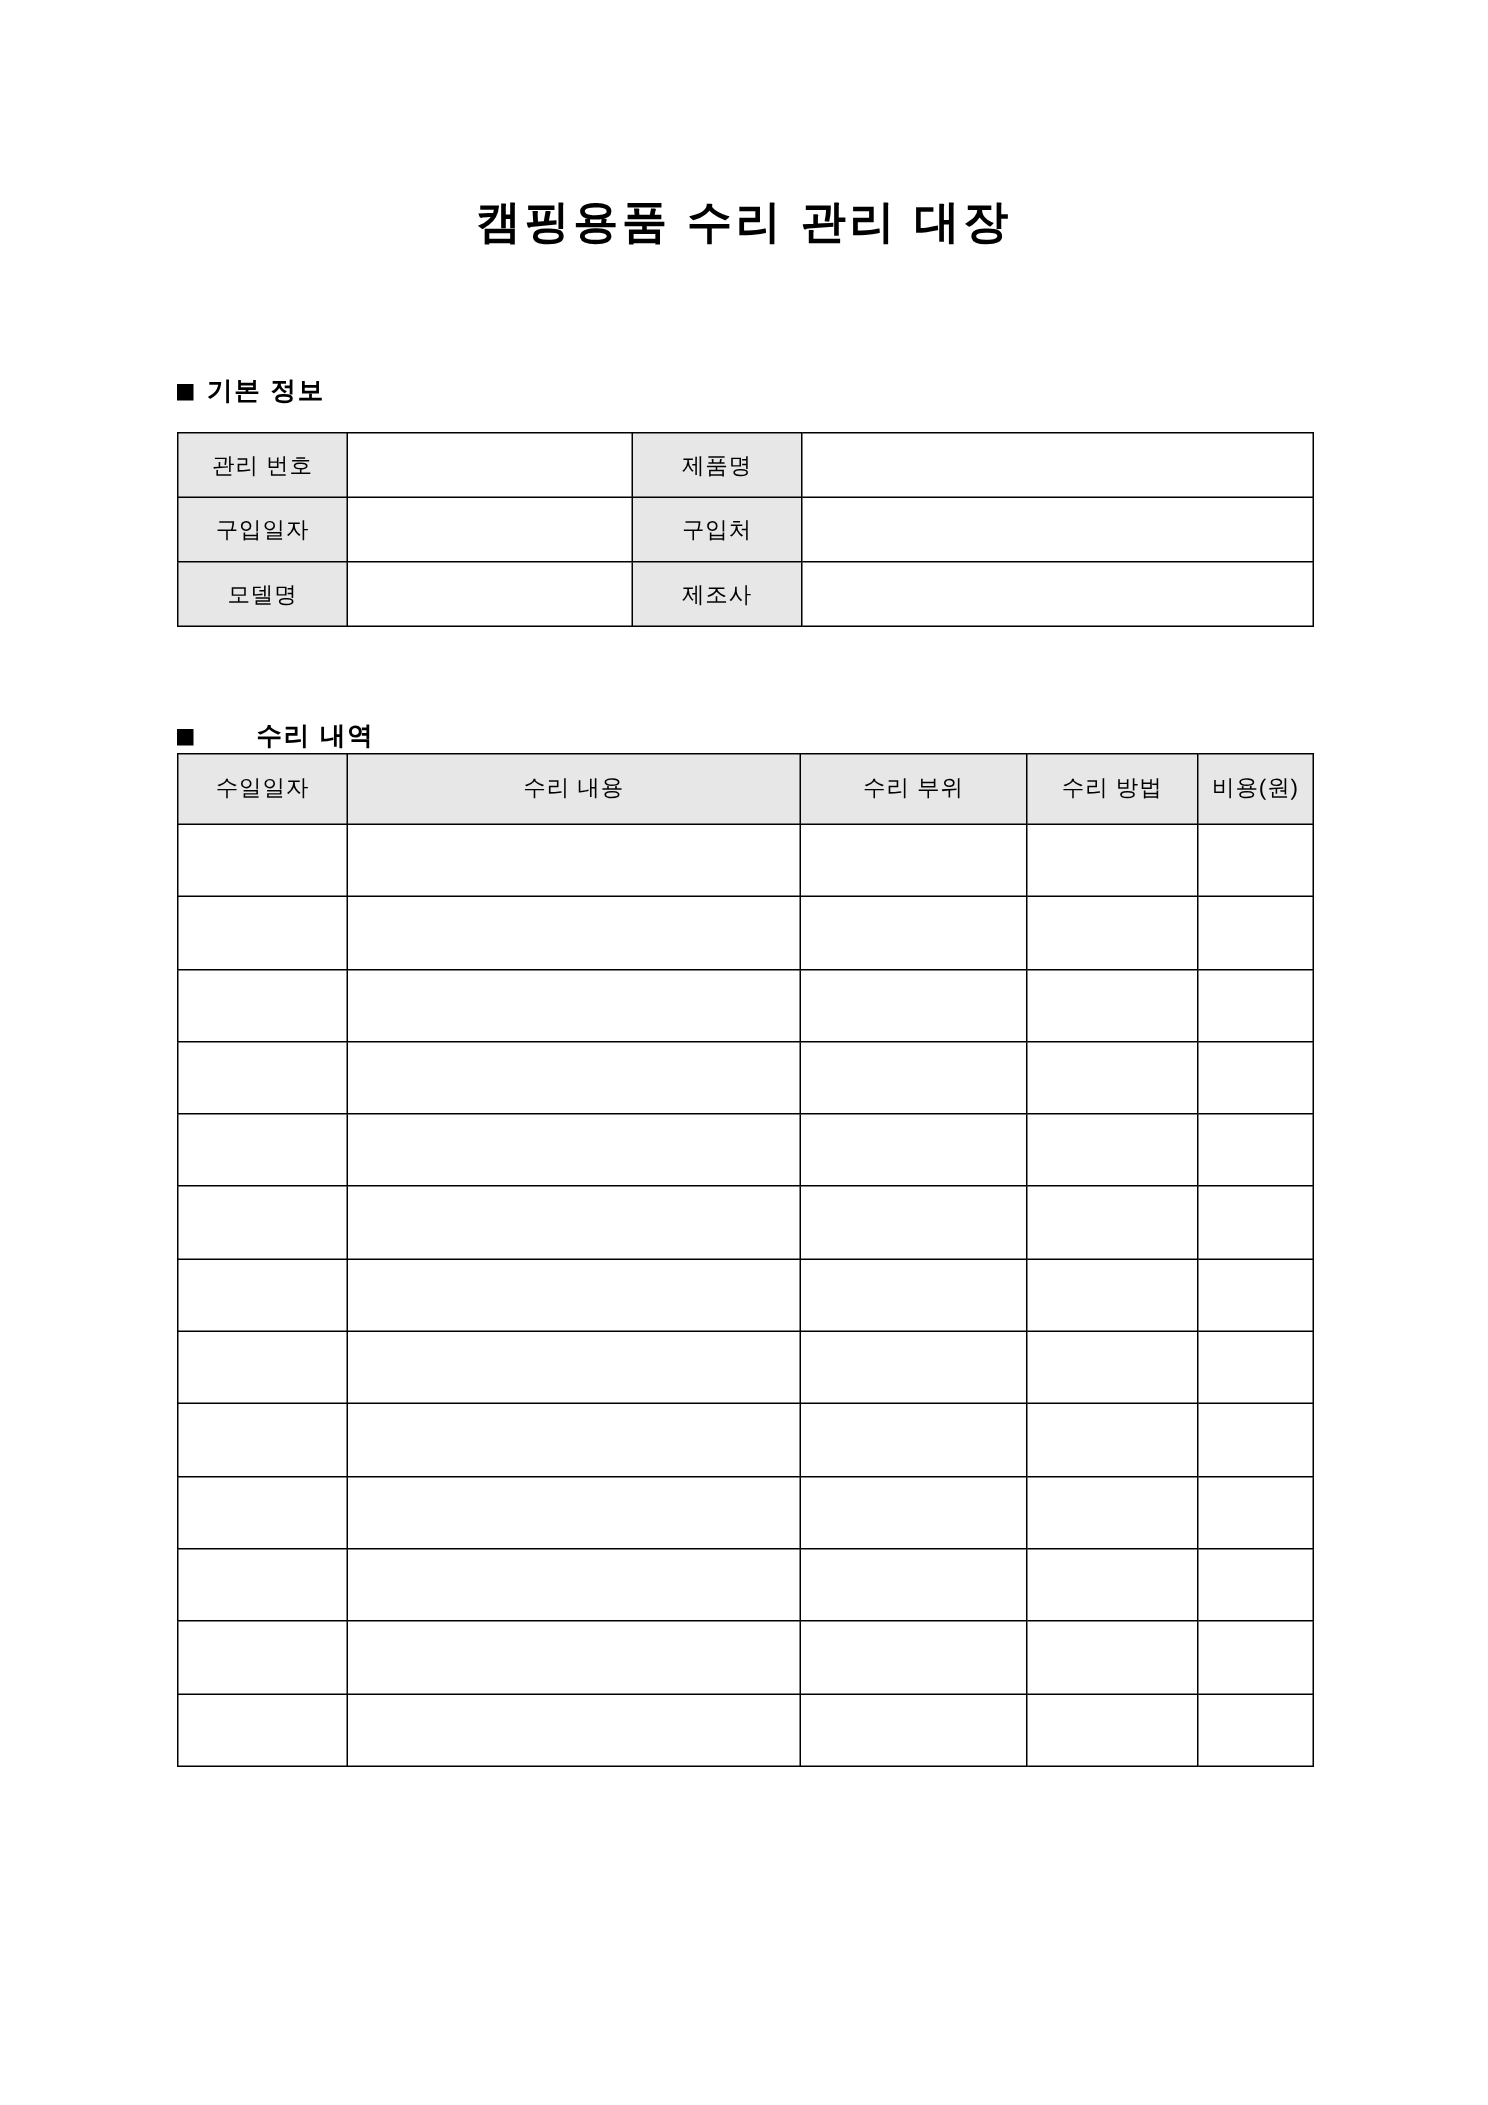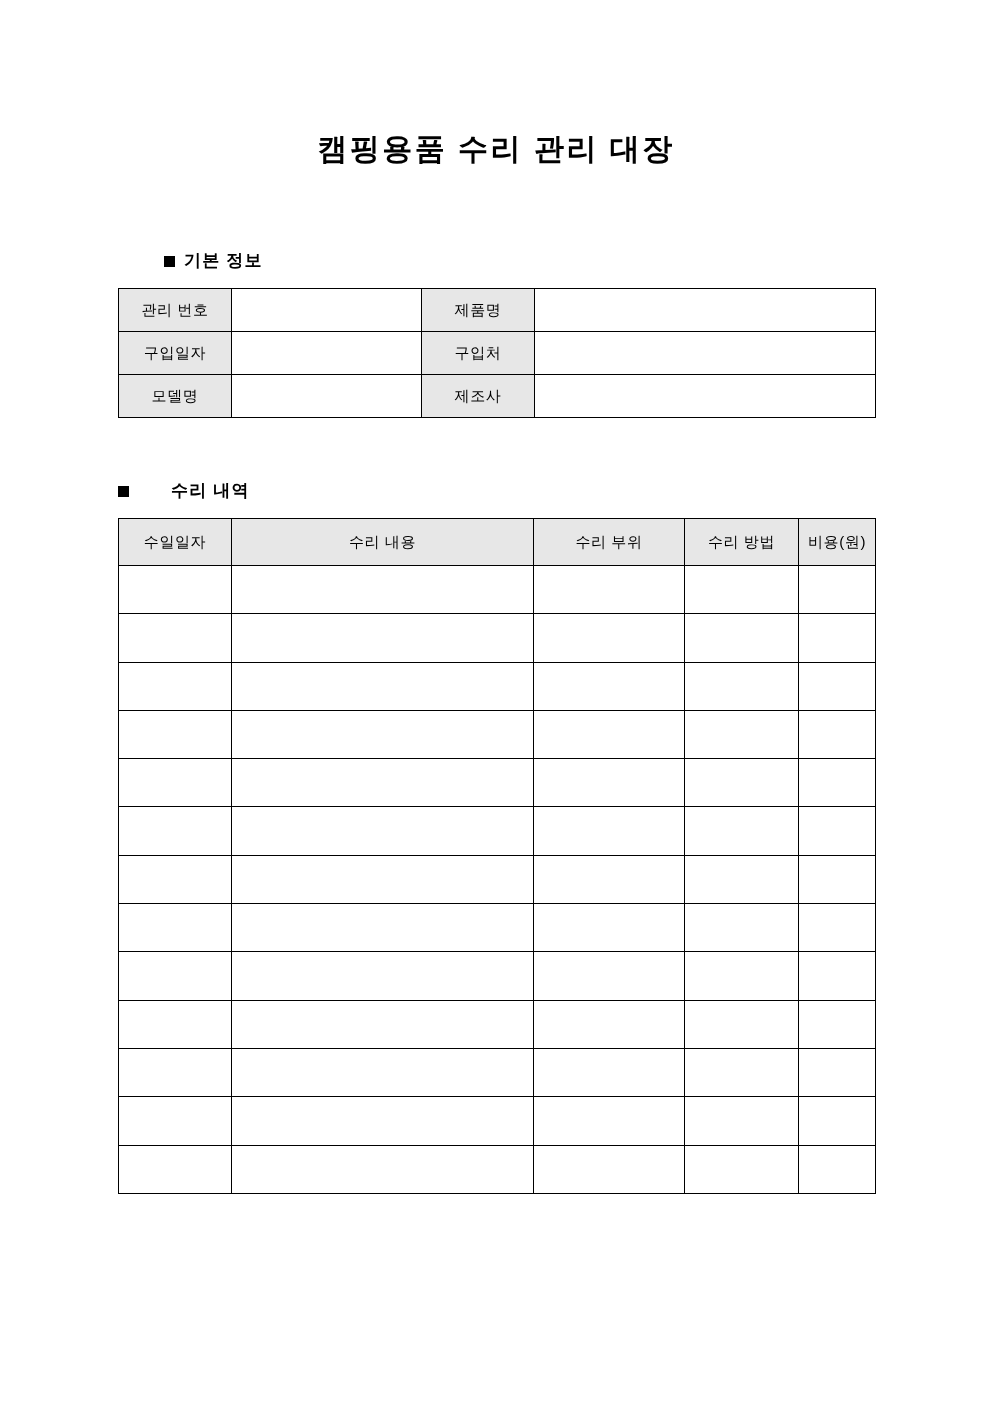--- a/index.html
+++ b/index.html
@@ -52,21 +52,21 @@
     white-space: pre;
   }
   .section-heading .bullet {
     display: inline-block;
     width: 11px;
     height: 11px;
     background: #000000;
     margin-right: 9px;
     flex: 0 0 auto;
   }
-  #heading-basic  { top: 251px; margin-left: 46px; }
+  #heading-basic  { top: 251px; }
   #heading-repair { top: 481px; gap: 33px; }
 
   
   table.form-table {
     position: absolute;
     border-collapse: collapse;
     table-layout: fixed;
     background: #ffffff;
   }
   table.form-table td,
@@ -95,21 +95,21 @@
     left: 118px;
     top: 288px;
     width: 757px;
   }
   #basic-table tr { height: 42px; }
   #basic-table td { height: 42px; }
 
   
   #repair-table {
     left: 118px;
-    top: 518px;
+    top: 502px;
     width: 757px;
   }
   #repair-table thead th {
     background: #e7e7e7;
     height: 46px;
     text-align: center;
     font-size: 15px;
     letter-spacing: 0.6px;
     line-height: 1.35;
     word-break: break-all;

